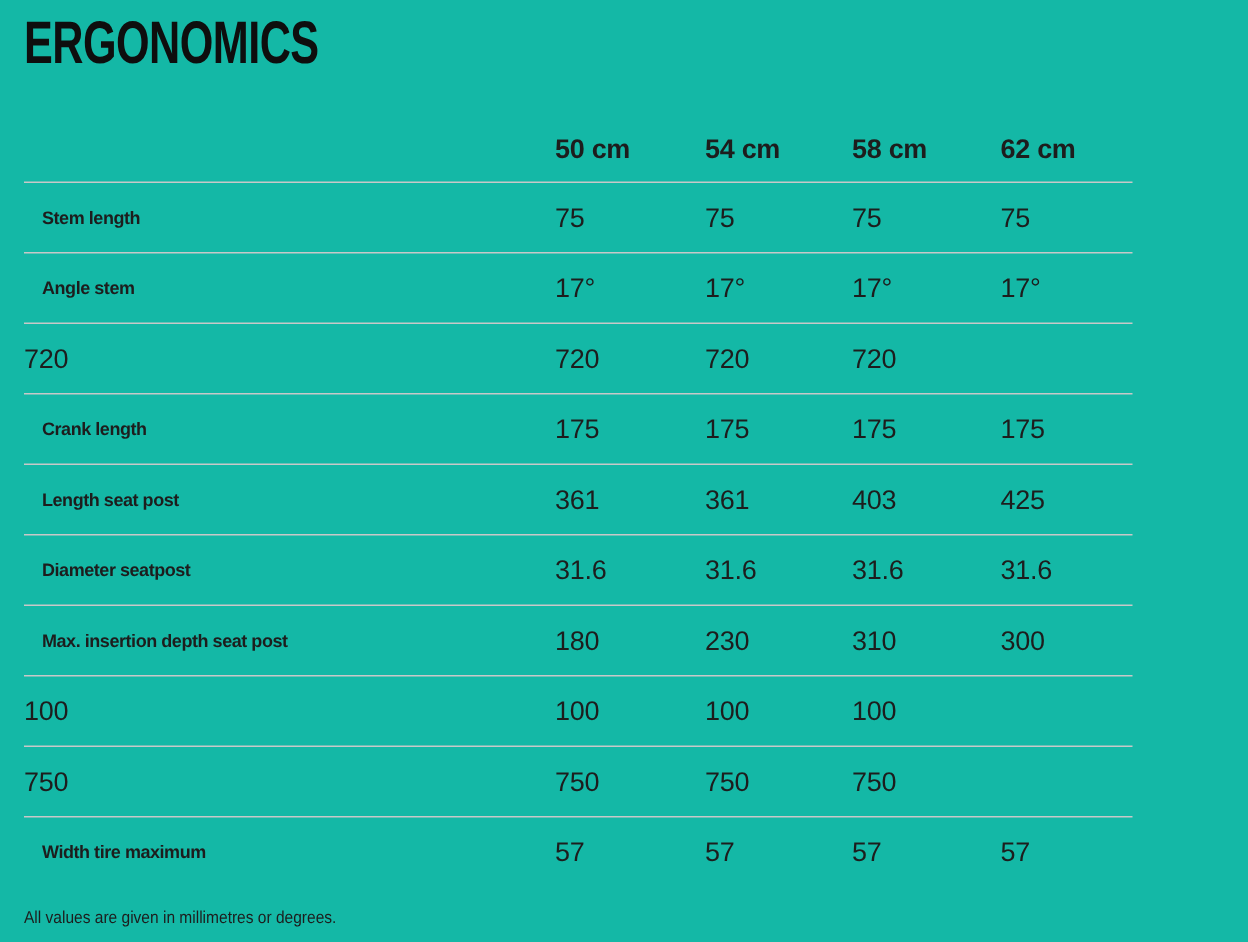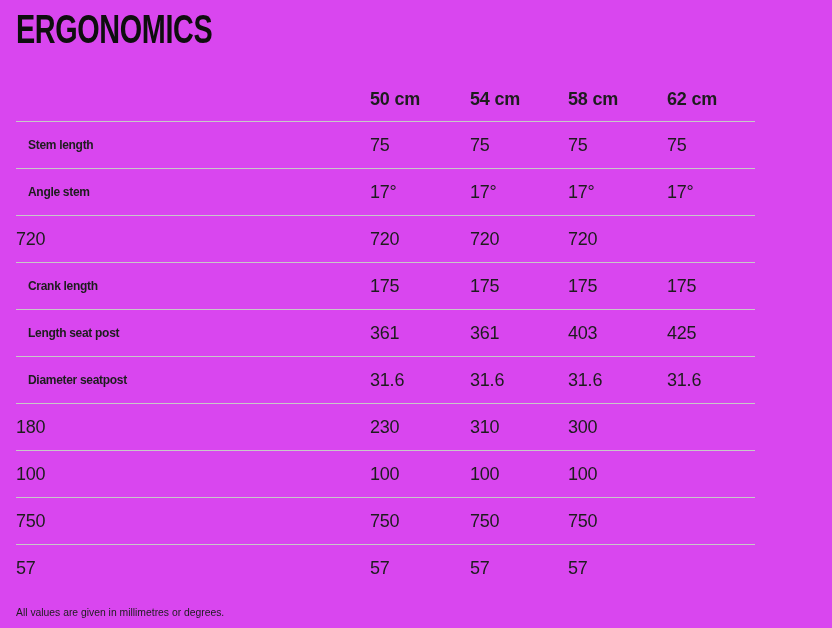--- a/index.html
+++ b/index.html
@@ -6,21 +6,21 @@
     margin: 0;
     padding: 0;
     background: #ffffff;
     font-family: "Liberation Sans", sans-serif;
     color: #1d1d1d;
   }
   .page {
     position: relative;
     width: 832px;
     height: 628px;
-    background: #d946ef;
+    background: #14b8a6;
     overflow: hidden;
   }
   .container {
     padding: 0 16px;
   }
   .page-title {
     margin: 0;
     padding-top: 7px;
     height: 44px;
     font-size: 40px;
@@ -132,38 +132,40 @@
           <div class="cell value-cell">425</div>
         </div>
         <div class="row data-row">
           <div class="cell label-cell">Diameter seatpost</div>
           <div class="cell value-cell">31.6</div>
           <div class="cell value-cell">31.6</div>
           <div class="cell value-cell">31.6</div>
           <div class="cell value-cell">31.6</div>
         </div>
         <div class="row data-row">
+          <div class="cell label-cell">Max. insertion depth seat post</div>
           <div class="cell value-cell">180</div>
           <div class="cell value-cell">230</div>
           <div class="cell value-cell">310</div>
           <div class="cell value-cell">300</div>
         </div>
         <div class="row data-row">
           <div class="cell value-cell">100</div>
           <div class="cell value-cell">100</div>
           <div class="cell value-cell">100</div>
           <div class="cell value-cell">100</div>
         </div>
         <div class="row data-row">
           <div class="cell value-cell">750</div>
           <div class="cell value-cell">750</div>
           <div class="cell value-cell">750</div>
           <div class="cell value-cell">750</div>
         </div>
         <div class="row data-row">
+          <div class="cell label-cell">Width tire maximum</div>
           <div class="cell value-cell">57</div>
           <div class="cell value-cell">57</div>
           <div class="cell value-cell">57</div>
           <div class="cell value-cell">57</div>
         </div>
       </div>
 
     <span class="footnote">All values are given in millimetres or degrees.</span>
 
   </div>

